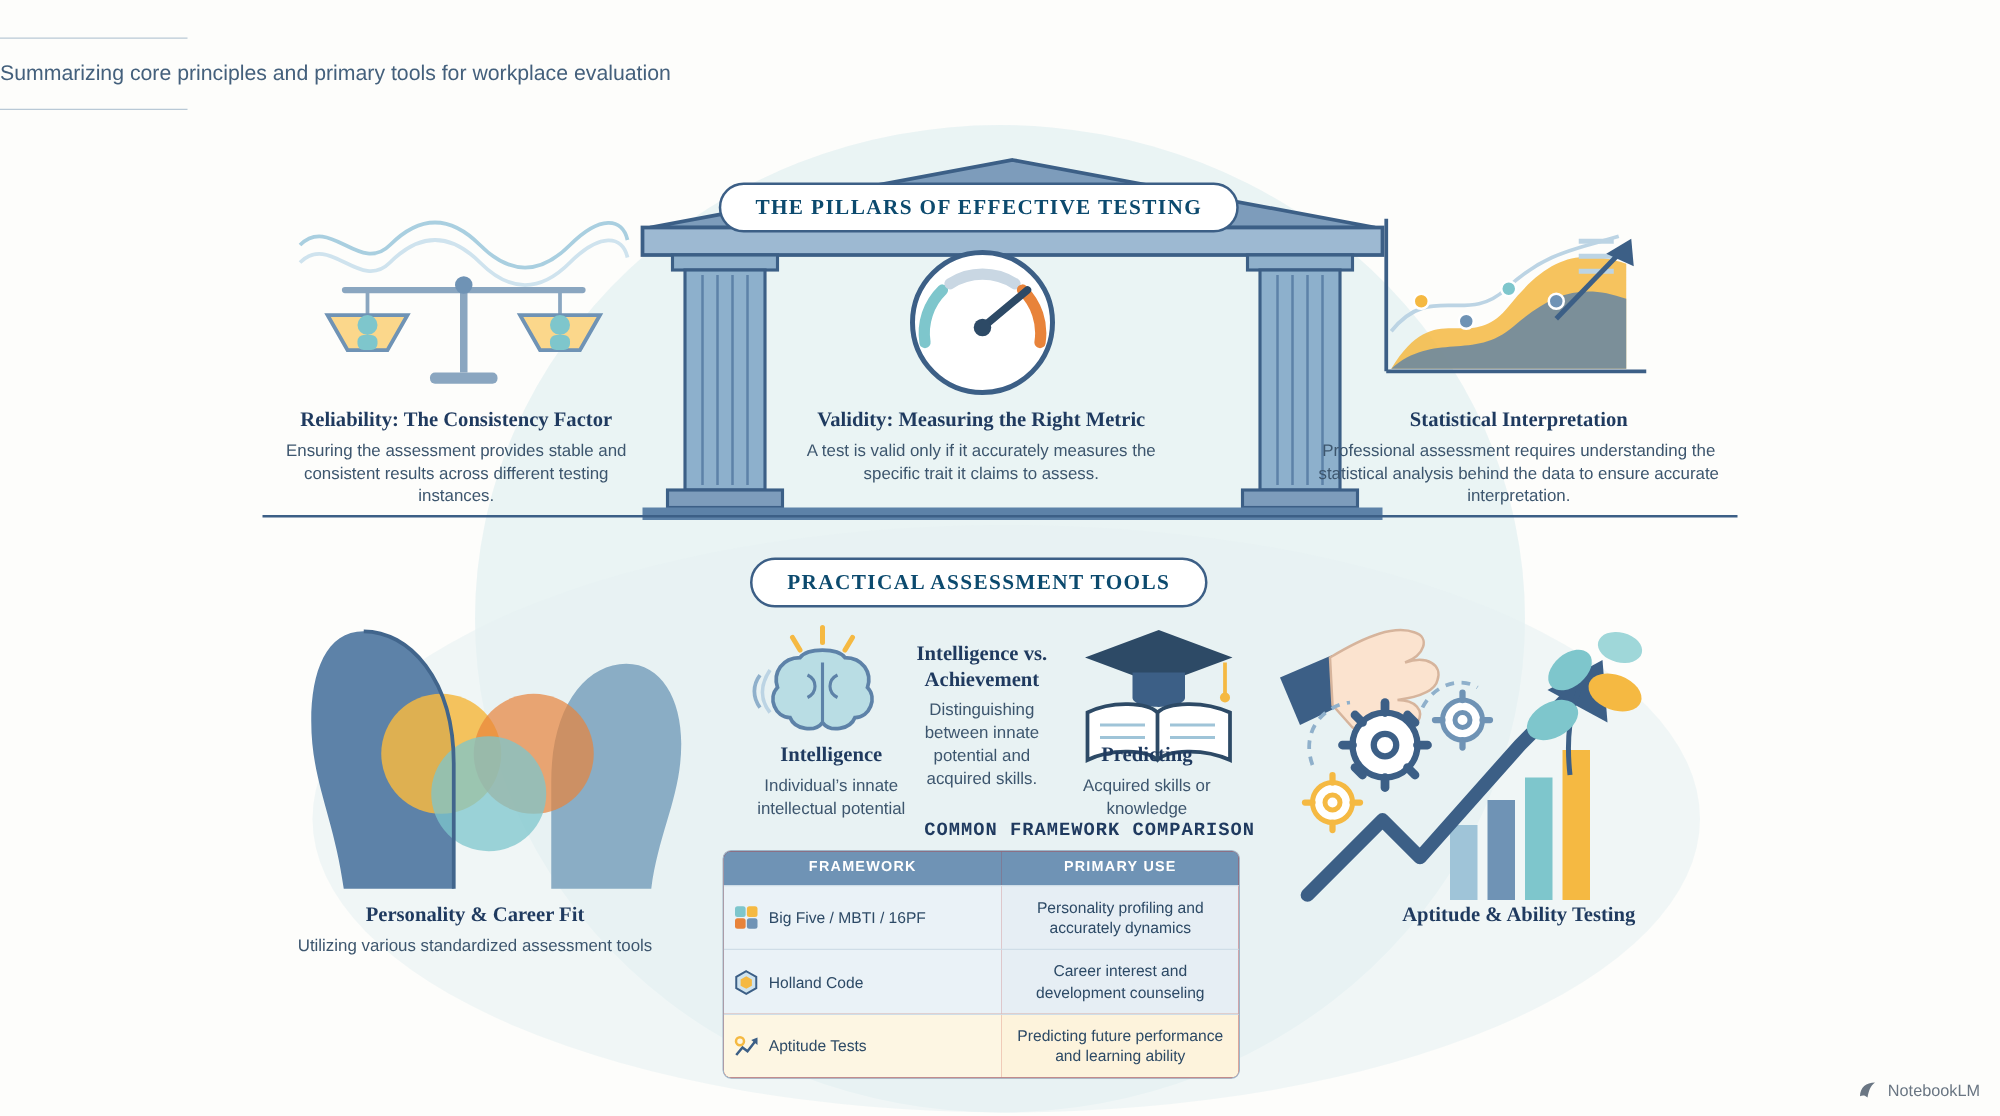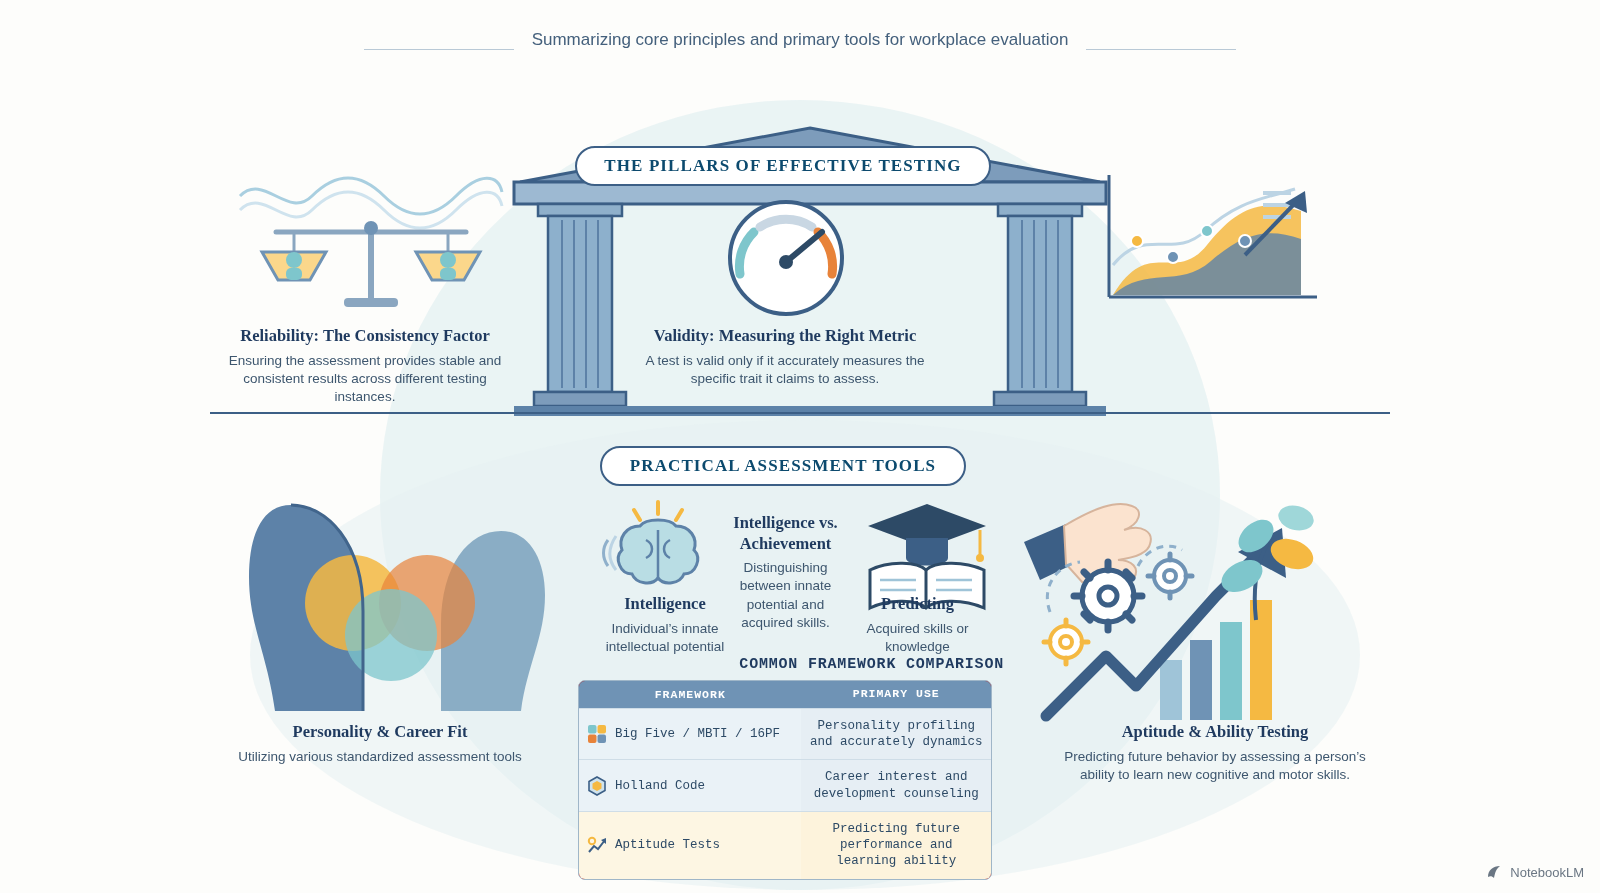--- a/index.html
+++ b/index.html
@@ -54,23 +54,24 @@
   #title {
     font-size: 33px;
     font-weight: bold;
     letter-spacing: 0.2px;
     color: #1f3a5f;
     font-family: "Liberation Serif", serif;
   }
   #subtitle-row {
     margin-top: 12px;
     display: flex;
-    align-items: flex-end;
+    align-items: flex-start;
     justify-content: center;
     gap: 18px;
+    flex-direction: column;
   }
   .rule {
     width: 150px;
     height: 1px;
     background: #b9c9d6;
   }
   #subtitle {
     font-size: 17px;
     color: #44607c;
     font-family: "Liberation Sans", sans-serif;
@@ -154,21 +155,21 @@
   #framework-table {
     position: absolute;
     left: 578px;
     top: 680px;
     width: 412px;
     border: 1px solid #9fb6c8;
     border-radius: 7px;
     overflow: hidden;
     z-index: 8;
     background: #b91c1c;
-    font-family: Liberation Mono, monospace;
+    font-family: Liberation Sans, sans-serif;
   }
   #framework-table table {
     border-collapse: collapse;
     width: 100%;
   }
   #framework-table th {
     background: #6f93b5;
     color: #ffffff;
     font-size: 11.5px;
     font-weight: bold;
@@ -308,20 +309,24 @@
   <div class="block" id="txt-reliability">
     <div class="b-title">Reliability: The Consistency Factor</div>
     <div class="b-desc">Ensuring the assessment provides stable and consistent results across different testing instances.</div>
   </div>
 
   <div class="block" id="txt-validity">
     <div class="b-title">Validity: Measuring the Right Metric</div>
     <div class="b-desc">A test is valid only if it accurately measures the specific trait it claims to assess.</div>
   </div>
 
+  <div class="block" id="txt-statistics">
+    <div class="b-title">Statistical Interpretation</div>
+    <div class="b-desc">Professional assessment requires understanding the statistical analysis behind the data to ensure accurate interpretation.</div>
+  </div>
 
   <svg width="320" height="230" style="position:absolute;left:245px;top:485px;z-index:6" viewBox="0 0 320 230">
     <path d="M118 226 L118 126 C118 58, 82 20, 46 20 C16 20, 4 52, 4 92 C4 140, 22 168, 30 226 Z" fill="#5d82a8"></path>
     <path d="M196 226 L196 140 C196 80, 224 46, 256 46 C284 46, 300 74, 300 110 C300 152, 282 180, 276 226 Z" fill="#7fa5c0" opacity="0.9"></path>
     <circle cx="108" cy="118" r="48" fill="#f5b942" opacity="0.85"></circle>
     <circle cx="182" cy="118" r="48" fill="#e8833a" opacity="0.7"></circle>
     <circle cx="146" cy="150" r="46" fill="#7ec6cc" opacity="0.75"></circle>
     <path d="M118 226 L118 126 C118 58, 82 20, 46 20" fill="none" stroke="#41658c" stroke-width="3"></path>
   </svg>
 
@@ -383,21 +388,20 @@
         <line x1="-22" y1="0" x2="-16" y2="0"></line>
           <line x1="16" y1="0" x2="22" y2="0"></line>
       </g>
     </g>
     <path d="M30 132 C20 104, 40 84, 60 82" stroke="#8fb0cb" stroke-width="3" fill="none" stroke-dasharray="7 6"></path>
     <path d="M118 86 C128 66, 150 62, 162 70" stroke="#8fb0cb" stroke-width="3" fill="none" stroke-dasharray="7 6"></path>
   </svg>
 
   <div class="block" id="txt-aptitude">
     <div class="b-title">Aptitude &amp; Ability Testing</div>
-    <div class="b-desc">Predicting future behavior by assessing a person’s ability to learn new cognitive and motor skills.</div>
   </div>
 
   <svg width="120" height="110" style="position:absolute;left:598px;top:496px;z-index:6" viewBox="0 0 120 110">
     <g stroke="#f5b942" stroke-width="4" stroke-linecap="round">
       <line x1="60" y1="6" x2="60" y2="18"></line>
       <line x1="36" y1="14" x2="42" y2="24"></line>
       <line x1="84" y1="14" x2="78" y2="24"></line>
     </g>
     <path d="M42 30 C28 30, 20 42, 24 54 C16 62, 22 78, 34 78 C38 88, 54 90, 60 82
              C66 90, 82 88, 86 78 C98 78, 104 62, 96 54 C100 42, 92 30, 78 30

